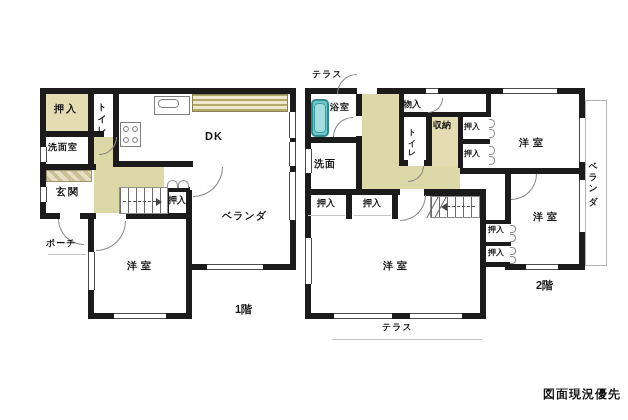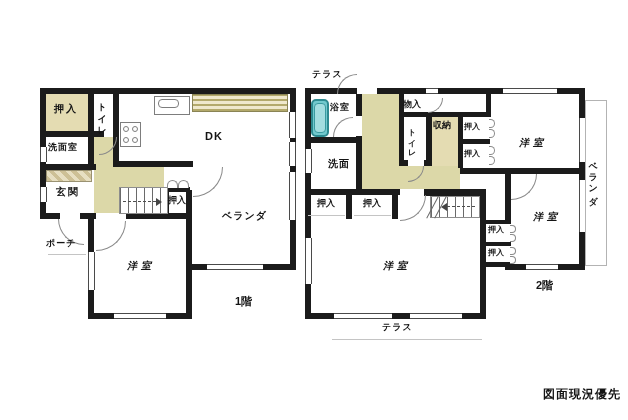--- a/index.html
+++ b/index.html
@@ -26,21 +26,21 @@
   .diag{position:absolute;width:1px;background:#6a6a6a;transform:rotate(28deg);transform-origin:top left;}
   .thin{position:absolute;background:#c4c4c4;}
   .tub{position:absolute;background:#72c9ce;border:2px solid #2d8a90;border-radius:5px;box-sizing:border-box;}
   .tubi{position:absolute;background:#a3dde0;border:1px solid #3a9aa0;border-radius:4px;box-sizing:border-box;}
   .fix{position:absolute;background:#fff;border:1px solid #7d7d7d;box-sizing:border-box;}
   .sink{position:absolute;background:#fff;border:1px solid #7d7d7d;border-radius:4px;box-sizing:border-box;}
   .crc{position:absolute;width:6px;height:6px;border:1px solid #7d7d7d;border-radius:50%;box-sizing:border-box;}
   .ver{position:absolute;border:1px solid #b3b3b3;box-sizing:border-box;}
   .lbl{position:absolute;font-size:10px;font-weight:600;line-height:1;color:#141414;white-space:nowrap;}
   .s9{font-size:9px;} .s8{font-size:8px;} .s11{font-size:11px;font-weight:700;} .s12{font-size:12px;}
-  .ls1{letter-spacing:1px;} .ls2{letter-spacing:2px;} .ls4{letter-spacing:4px;font-style:italic;}
+  .ls1{letter-spacing:1px;} .ls2{letter-spacing:2px;} .ls4{letter-spacing:4px;}
   .vert{writing-mode:vertical-rl;text-orientation:upright;letter-spacing:1px;}
 </style>
 </head>
 <body>
 
 <div id="canvas">
 
   <div>
 
     <i class="tint" style="left:94px;top:137px;width:19px;height:76px"></i>
@@ -101,21 +101,21 @@
 
     <span class="lbl ls2" style="left:54px;top:104px">押入</span>
     <span class="lbl s9 vert" style="left:97px;top:97px">トイレ</span>
     <span class="lbl s9 ls1" style="left:48px;top:143px">洗面室</span>
     <span class="lbl ls2" style="left:56px;top:187px">玄関</span>
     <span class="lbl s9 ls1" style="left:46px;top:239px">ポーチ</span>
     <span class="lbl s11 ls1" style="left:205px;top:131px">DK</span>
     <span class="lbl s9" style="left:168px;top:196px">押入</span>
     <span class="lbl ls1" style="left:222px;top:211px">ベランダ</span>
     <span class="lbl ls4" style="left:127px;top:261px">洋室</span>
-    <span class="lbl s11" style="left:235px;top:296px">1階</span>
+    <span class="lbl s11" style="left:235px;top:304px">1階</span>
   </div>
 
   <div>
 
     <i class="tint" style="left:362px;top:94px;width:37px;height:95px"></i>
     <i class="tint" style="left:399px;top:166px;width:61px;height:23px"></i>
     <i class="tan" style="left:431px;top:117px;width:27px;height:49px"></i>
 
     <i class="w" style="left:305px;top:88px;width:52px;height:6px"></i>
     <i class="w" style="left:377px;top:88px;width:208px;height:6px"></i>
@@ -180,21 +180,21 @@
     <i class="diag" style="left:438px;top:196px;height:25px"></i>
     <i class="diag" style="left:446px;top:196px;height:25px"></i>
     <i class="dash" style="left:447px;top:206px;width:28px"></i>
     <i class="tri" style="left:441px;top:203px;border-right:6px solid #444;border-top:4px solid transparent;border-bottom:4px solid transparent"></i>
 
     <i class="ver" style="left:585px;top:100px;width:22px;height:166px"></i>
     <i class="thin" style="left:332px;top:339px;width:150px;height:1px"></i>
 
     <span class="lbl s9 ls1" style="left:312px;top:70px">テラス</span>
     <span class="lbl s9 ls1" style="left:330px;top:103px">浴室</span>
-    <span class="lbl ls1" style="left:328px;top:159px">洗面</span>
+    <span class="lbl ls1" style="left:314px;top:159px">洗面</span>
     <span class="lbl s9" style="left:403px;top:100px">物入</span>
     <span class="lbl s8 vert" style="left:407px;top:123px">トイレ</span>
     <span class="lbl s9" style="left:433px;top:121px">収納</span>
     <span class="lbl s8" style="left:464px;top:123px">押入</span>
     <span class="lbl s8" style="left:464px;top:150px">押入</span>
     <span class="lbl ls4" style="left:519px;top:138px">洋室</span>
     <span class="lbl s9 vert" style="left:588px;top:156px">ベランダ</span>
     <span class="lbl ls4" style="left:533px;top:212px">洋室</span>
     <span class="lbl s8" style="left:488px;top:226px">押入</span>
     <span class="lbl s8" style="left:488px;top:249px">押入</span>

